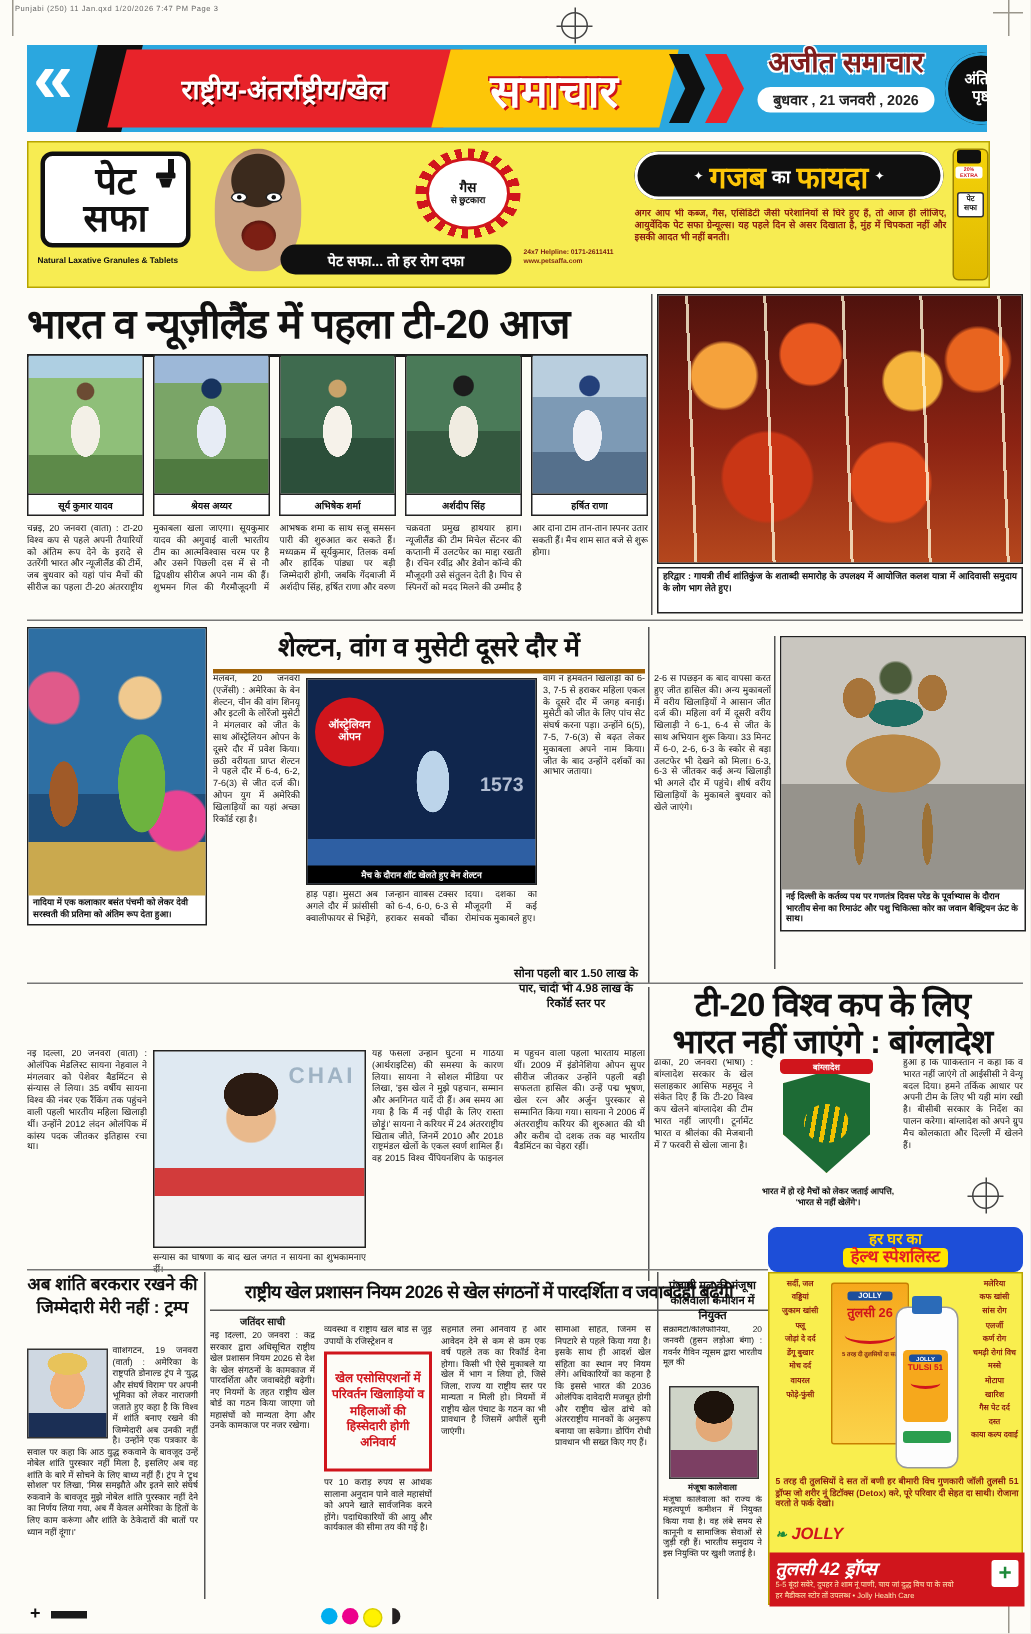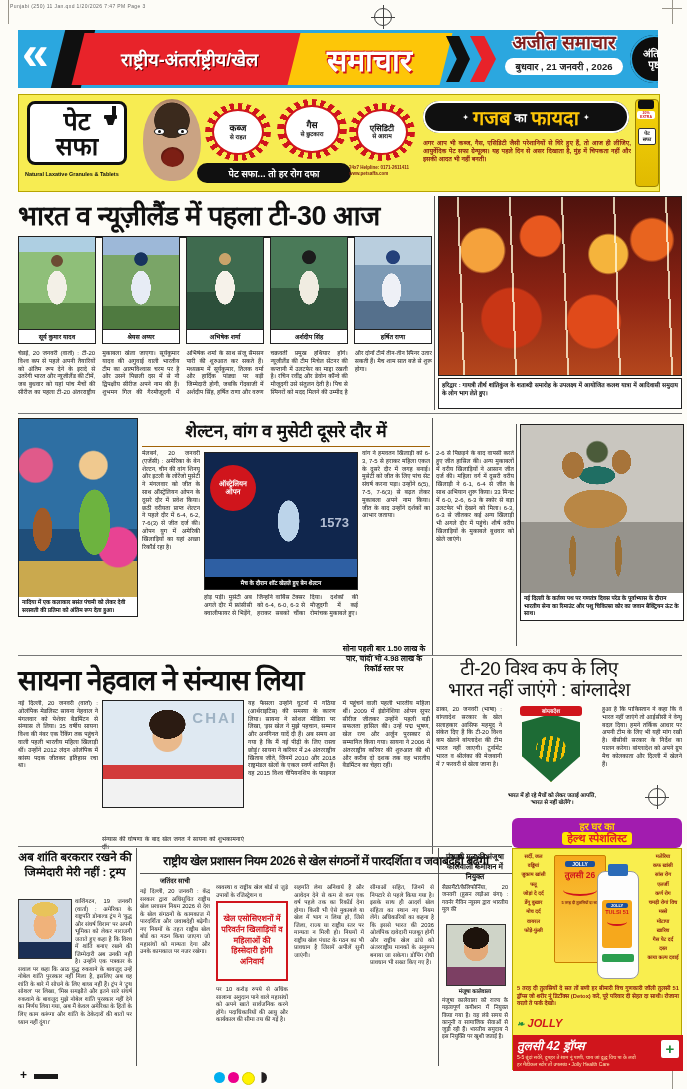--- a/index.html
+++ b/index.html
@@ -52,21 +52,21 @@
   .ps-eye{width:9px;height:5px;background:#fff;border-radius:50%;box-shadow:0 0 0 1px #222;}
   .ps-eye::after{content:"";position:absolute;left:3px;top:1px;width:3px;height:3px;border-radius:50%;background:#111;}
   .ps-mouth{left:18px;top:48px;width:23px;height:20px;background:radial-gradient(circle at 50% 60%,#7c1f14 0 55%,#1a0705 100%);
           border-radius:50%;}
   .burst{border-radius:50%;display:flex;align-items:center;justify-content:center;
           background:repeating-conic-gradient(#d0151c 0 9deg,rgba(0,0,0,0) 9deg 18deg);}
   .burst .inner{width:74%;height:74%;border-radius:50%;background:#fff;border:2px solid #d0151c;
           display:flex;flex-direction:column;align-items:center;justify-content:center;text-align:center;line-height:1.05;}
   .b-t{font-weight:900;font-size:9px;} .b-s{font-weight:700;font-size:6px;}
   .ps-pill{left:168px;top:68px;width:154px;height:20px;background:#101010;border-radius:10px;color:#fff;
-          font-size:9.5px;font-weight:800;display:flex;align-items:center;justify-content:center;white-space:nowrap;margin-left:10px;}
+          font-size:9.5px;font-weight:800;display:flex;align-items:center;justify-content:center;white-space:nowrap;}
   .ps-contact{left:330px;top:70px;width:72px;font-size:4.5px;font-weight:700;color:#7a1d12;line-height:1.4;}
   .ps-gajab{left:404px;top:6px;width:206px;height:32px;background:#101010;border-radius:16px;
           display:flex;align-items:center;justify-content:center;gap:4px;box-shadow:0 0 0 2px #fff inset;}
   .g1{color:#fdc608;font-size:20px;font-weight:900;} .g2{color:#fff;font-size:12px;font-weight:800;}
   .ps-para{left:404px;top:44px;width:208px;font-size:6.3px;font-weight:700;color:#8a1a0f;}
   .ps-bottle{left:616px;top:4px;width:22px;height:86px;background:linear-gradient(#f4d20a,#e0ba00);
           border:1px solid #9b8200;border-radius:4px;}
   .ps-cap{left:2px;top:0;width:16px;height:9px;background:#101010;border-radius:2px;}
   .ps-extra{left:1px;top:11px;width:18px;font-size:3.5px;font-weight:800;color:#d0151c;text-align:center;background:#fff;border-radius:2px;}
   .ps-blabel{left:2px;top:28px;width:16px;background:#fff;border:1px solid #333;border-radius:2px;
@@ -117,21 +117,21 @@
   .idolfig{left:18px;top:418px;width:118px;border:1px solid #222;background:#fff;}
   .idol-img{height:178px;background:
         radial-gradient(circle at 63% 26%,#f0c98f 0 9%,transparent 10%),
         radial-gradient(ellipse 26px 54px at 64% 58%,#6db33f 0 60%,transparent 61%),
         radial-gradient(ellipse 16px 36px at 20% 62%,#a05a28 0 60%,transparent 61%),
         radial-gradient(circle at 84% 72%,#e84393 0 12%,transparent 13%),
         radial-gradient(circle at 14% 26%,#e05a8a 0 10%,transparent 11%),
         linear-gradient(180deg,#2e6fa3 0 62%,#1f4e7a 62% 80%,#caa94e 80% 100%);}
   .idol-cap{font-size:5.8px;font-weight:700;padding:2px 3px;line-height:1.3;}
   .ten-hl{left:142px;top:418px;width:288px;font-size:17.5px;font-weight:900;text-align:center;
-        white-space:nowrap;border-bottom:1px solid #a16207;padding-bottom:4px;}
+        white-space:nowrap;border-bottom:3px solid #a16207;padding-bottom:4px;}
   .ten-a{left:142px;top:450px;width:58px;height:202px;font-size:6px;}
   .tphoto{left:204px;top:452px;width:154px;height:138px;border:1px solid #222;box-sizing:border-box;background:
         radial-gradient(ellipse 18px 34px at 55% 50%,#bcd4ea 0 60%,transparent 61%),
         linear-gradient(180deg,#10264d 0 78%,#2e5fa3 78% 100%);}
   .tbadge{left:5px;top:12px;width:46px;height:46px;background:#d0151c;border-radius:50%;color:#fff;
         display:flex;flex-direction:column;align-items:center;justify-content:center;font-weight:800;
         font-size:7px;line-height:1.2;text-align:center;}
   .twall{right:8px;top:62px;color:#cfd8ea;font-size:13px;font-weight:900;opacity:.85;}
   .tcap{left:0;bottom:0;width:100%;background:#000;color:#fff;font-size:5.8px;font-weight:700;
         text-align:center;padding:2px 0;}
@@ -146,41 +146,41 @@
         radial-gradient(circle at 47% 16%,#4b5b3a 0 6%,transparent 7%),
         radial-gradient(ellipse 52px 32px at 46% 50%,#b98745 0 60%,transparent 61%),
         radial-gradient(ellipse 6px 34px at 32% 78%,#9c7136 0 60%,transparent 61%),
         radial-gradient(ellipse 6px 34px at 60% 78%,#9c7136 0 60%,transparent 61%),
         linear-gradient(180deg,#c9c6bf 0 58%,#96938c 58% 100%);}
   .camel-cap{font-size:5.8px;font-weight:700;padding:2px 3px;line-height:1.3;}
   .gold{left:338px;top:644px;width:92px;font-size:7.6px;font-weight:900;text-align:center;line-height:1.3;}
   
   .saina-hl{left:18px;top:660px;width:340px;font-size:28px;font-weight:900;letter-spacing:-1px;white-space:nowrap;}
   .saina-a{left:18px;top:700px;width:80px;height:152px;font-size:6px;}
-  .saina-photo{left:102px;top:700px;width:142px;height:108px;border:1px solid #222;box-sizing:border-box;background:
+  .saina-photo{left:102px;top:700px;width:142px;height:132px;border:1px solid #222;box-sizing:border-box;background:
         radial-gradient(ellipse 30px 24px at 46% 22%,#2b1b12 0 60%,transparent 61%),
         radial-gradient(circle at 46% 34%,#e9b98c 0 14%,transparent 15%),
         linear-gradient(180deg,#dfe9f2 0 60%,#d23b3b 60% 74%,#f2f2f2 74% 100%);}
   .saina-chai{right:6px;top:8px;font-size:15px;font-weight:900;color:#9fb3c4;letter-spacing:2px;}
   .saina-b{left:248px;top:700px;width:182px;height:152px;column-count:2;column-gap:7px;font-size:6px;}
   .saina-c{left:102px;top:836px;width:142px;height:17px;font-size:6px;}
   
-  .bd-hl{left:416px;top:658px;width:246px;text-align:center;font-size:19px;font-weight:400;line-height:1.12;letter-spacing:-.5px;}
+  .bd-hl{left:432px;top:658px;width:246px;text-align:center;font-size:22px;font-weight:700;line-height:1.12;letter-spacing:-.5px;}
   .bd-a{left:436px;top:706px;width:66px;height:112px;font-size:6px;}
   .bd-logo{left:506px;top:706px;width:92px;height:82px;}
   .bd-shield{left:16px;top:8px;width:58px;height:68px;background:#1d6b35;
         clip-path:polygon(50% 0,100% 12%,100% 62%,50% 100%,0 62%,0 12%);
         box-shadow:0 0 0 3px #f4c200;}
   .bd-stripes{left:30px;top:30px;width:30px;height:26px;background:
         repeating-linear-gradient(100deg,#f4c200 0 3px,#1d6b35 3px 7px);border-radius:50%;}
   .bd-ribbon{left:14px;top:0;width:62px;background:#d0151c;color:#fff;font-size:5.5px;font-weight:800;
         text-align:center;border-radius:3px;padding:1px 0;}
   .bd-b{left:506px;top:792px;width:92px;height:24px;font-size:5.6px;font-weight:700;text-align:center;line-height:1.25;}
   .bd-c{left:602px;top:706px;width:80px;height:110px;font-size:6px;}
-  .hbanner{left:512px;top:818px;width:170px;height:30px;background:#a21caf;border-radius:6px;
+  .hbanner{left:512px;top:818px;width:170px;height:30px;background:#1d4ed8;border-radius:6px;
         display:flex;flex-direction:column;align-items:center;justify-content:center;line-height:1.1;}
   .hb1{color:#ffd200;font-size:10px;font-weight:900;}
   .hb2{color:#e31e25;background:#ffe600;font-size:11px;font-weight:900;padding:0 5px;border-radius:3px;}
   
   .trump-hl{left:18px;top:850px;width:114px;font-size:11.5px;font-weight:900;text-align:center;line-height:1.3;}
   .trump-body{left:18px;top:898px;width:114px;height:168px;font-size:5.8px;}
   .trump-photo{float:left;width:52px;height:58px;margin:1px 3px 1px 0;border:1px solid #333;background:
         radial-gradient(ellipse 22px 12px at 50% 16%,#e8c35a 0 60%,transparent 61%),
         radial-gradient(ellipse 19px 23px at 50% 44%,#f0b27a 0 60%,transparent 61%),
         linear-gradient(180deg,#cfd8e2 0 72%,#1b2f55 72% 100%);}
@@ -276,36 +276,24 @@
         <rect x="2" y="9" width="13" height="4" rx="1" fill="#111"></rect>
         <path d="M4 13 h9 l-2 6 h-5 z" fill="#111"></path>
       </svg>
     </div>
     <div class="s ps-tag">Natural Laxative Granules &amp; Tablets</div>
     <div class="s ps-face">
       <div class="s ps-eye" style="left:12px;top:30px;"></div>
       <div class="s ps-eye" style="left:35px;top:30px;"></div>
       <div class="s ps-mouth"></div>
     </div>
-    <div class="s burst" style="left:186px;top:8px;width:66px;height:58px;">
-      <div class="inner">
-          <span class="b-t">कब्ज</span>
-          <span class="b-s">से राहत</span>
-        </div>
-    </div>
     <div class="s burst" style="left:258px;top:4px;width:70px;height:60px;">
       <div class="inner">
           <span class="b-t">गैस</span>
           <span class="b-s">से छुटकारा</span>
-        </div>
-    </div>
-    <div class="s burst" style="left:330px;top:8px;width:66px;height:58px;">
-      <div class="inner">
-          <span class="b-t" style="font-size:8px;">एसिडिटी</span>
-          <span class="b-s">से आराम</span>
         </div>
     </div>
     <div class="s ps-pill">पेट सफा... तो हर रोग दफा</div>
     <div class="s ps-contact">
       <div>24x7 Helpline: 0171-2611411</div>
       <div>www.petsaffa.com</div>
     </div>
     <div class="s ps-gajab">
       <span class="sparkle">✦</span>
       <span class="g1">गजब</span>
@@ -317,21 +305,21 @@
     <div class="s ps-bottle">
       <div class="s ps-cap"></div>
       <div class="s ps-extra">20% EXTRA</div>
       <div class="s ps-blabel">
         <div>पेट</div>
         <div>सफा</div>
       </div>
     </div>
   </div>
 
-  <div class="s lead-hl">भारत व न्यूज़ीलैंड में पहला टी-30 आज</div>
+  <div class="s lead-hl">भारत व न्यूज़ीलैंड में पहला टी-20 आज</div>
   <div class="s vrule" style="left:434px;top:196px;height:214px;"></div>
 
   <div class="s players">
     <div class="player">
       <div class="pimg"></div>
       <div class="pcap">सूर्य कुमार यादव</div>
     </div>
     <div class="player">
       <div class="pimg"></div>
       <div class="pcap">श्रेयस अय्यर</div>
@@ -379,21 +367,20 @@
   <div class="s vrule" style="left:516px;top:424px;height:222px;"></div>
 
   <div class="s camelfig">
     <div class="camel-img"></div>
     <div class="camel-cap">नई दिल्ली के कर्तव्य पथ पर गणतंत्र दिवस परेड के पूर्वाभ्यास के दौरान भारतीय सेना का रिमाउंट और पशु चिकित्सा कोर का जवान बैक्ट्रियन ऊंट के साथ।</div>
   </div>
 
   <div class="s gold">सोना पहली बार 1.50 लाख के पार, चांदी भी 4.98 लाख के रिकॉर्ड स्तर पर</div>
   <div class="s hrule" style="left:18px;top:655px;width:664px;"></div>
 
-  <div class="s saina-hl">सायना नेहवाल ने संन्यास लिया</div>
   <div class="s saina-a jt">नई दिल्ली, 20 जनवरी (वार्ता) : ओलंपिक मेडलिस्ट सायना नेहवाल ने मंगलवार को पेशेवर बैडमिंटन से संन्यास ले लिया। 35 वर्षीय सायना विश्व की नंबर एक रैंकिंग तक पहुंचने वाली पहली भारतीय महिला खिलाड़ी थीं। उन्होंने 2012 लंदन ओलंपिक में कांस्य पदक जीतकर इतिहास रचा था।</div>
   <div class="s saina-photo">
     <span class="s saina-chai">CHAI</span>
   </div>
   <div class="s saina-b jt">यह फैसला उन्होंने घुटनों में गठिया (आर्थराइटिस) की समस्या के कारण लिया। सायना ने सोशल मीडिया पर लिखा, 'इस खेल ने मुझे पहचान, सम्मान और अनगिनत यादें दी हैं। अब समय आ गया है कि मैं नई पीढ़ी के लिए रास्ता छोड़ूं।' सायना ने करियर में 24 अंतरराष्ट्रीय खिताब जीते, जिनमें 2010 और 2018 राष्ट्रमंडल खेलों के एकल स्वर्ण शामिल हैं। वह 2015 विश्व चैंपियनशिप के फाइनल में पहुंचने वाली पहली भारतीय महिला थीं। 2009 में इंडोनेशिया ओपन सुपर सीरीज जीतकर उन्होंने पहली बड़ी सफलता हासिल की। उन्हें पद्म भूषण, खेल रत्न और अर्जुन पुरस्कार से सम्मानित किया गया। सायना ने 2006 में अंतरराष्ट्रीय करियर की शुरुआत की थी और करीब दो दशक तक वह भारतीय बैडमिंटन का चेहरा रहीं।</div>
   <div class="s saina-c jt">संन्यास की घोषणा के बाद खेल जगत ने सायना को शुभकामनाएं दीं।</div>
   <div class="s vrule" style="left:432px;top:658px;height:196px;"></div>
 
   <div class="s bd-hl">
     <div>टी-20 विश्व कप के लिए</div>

